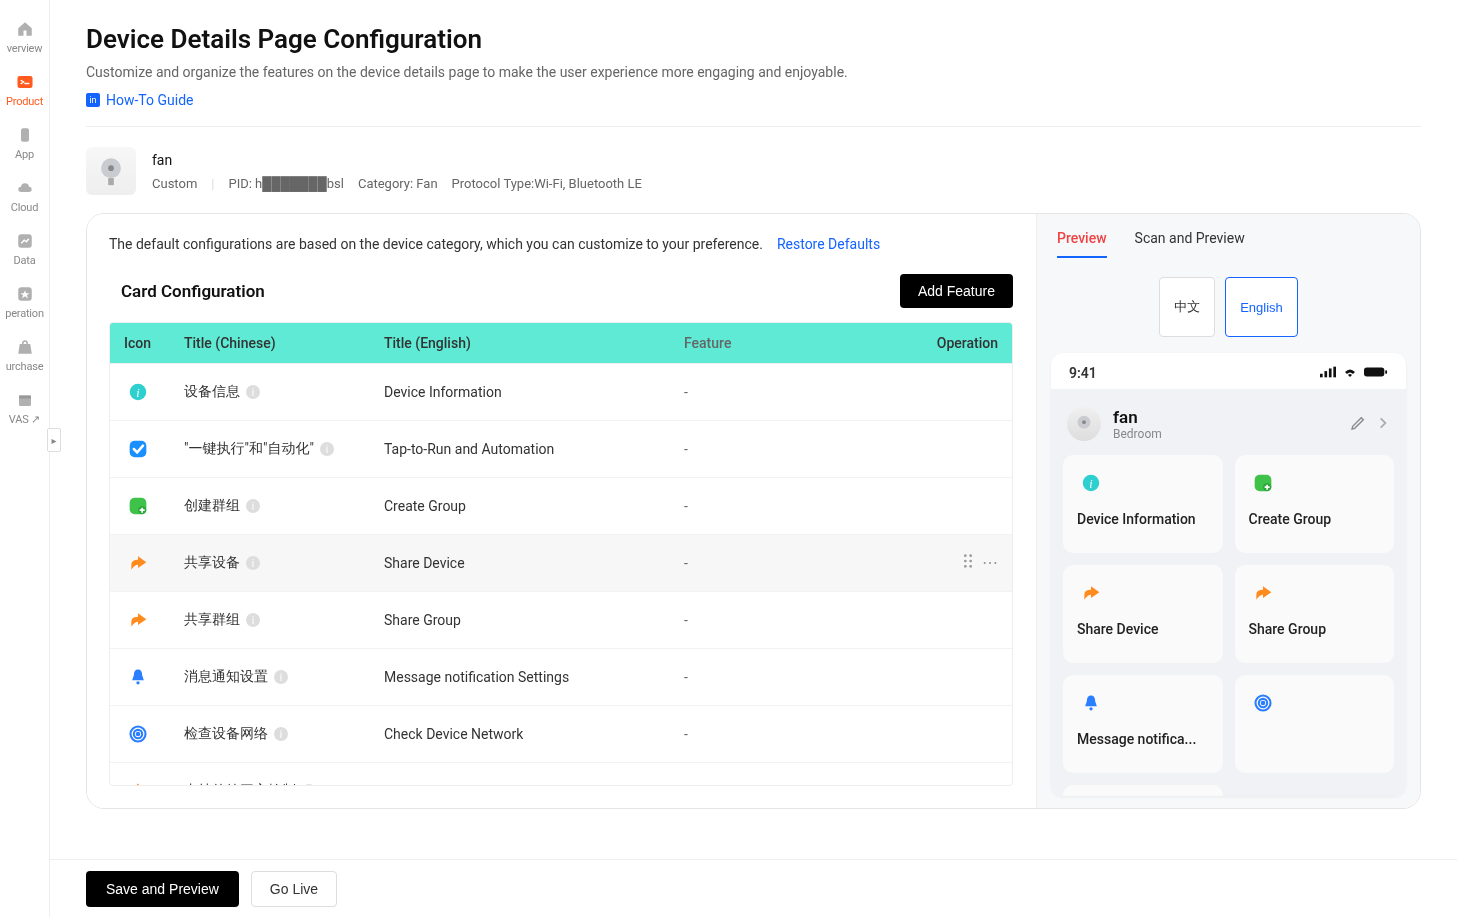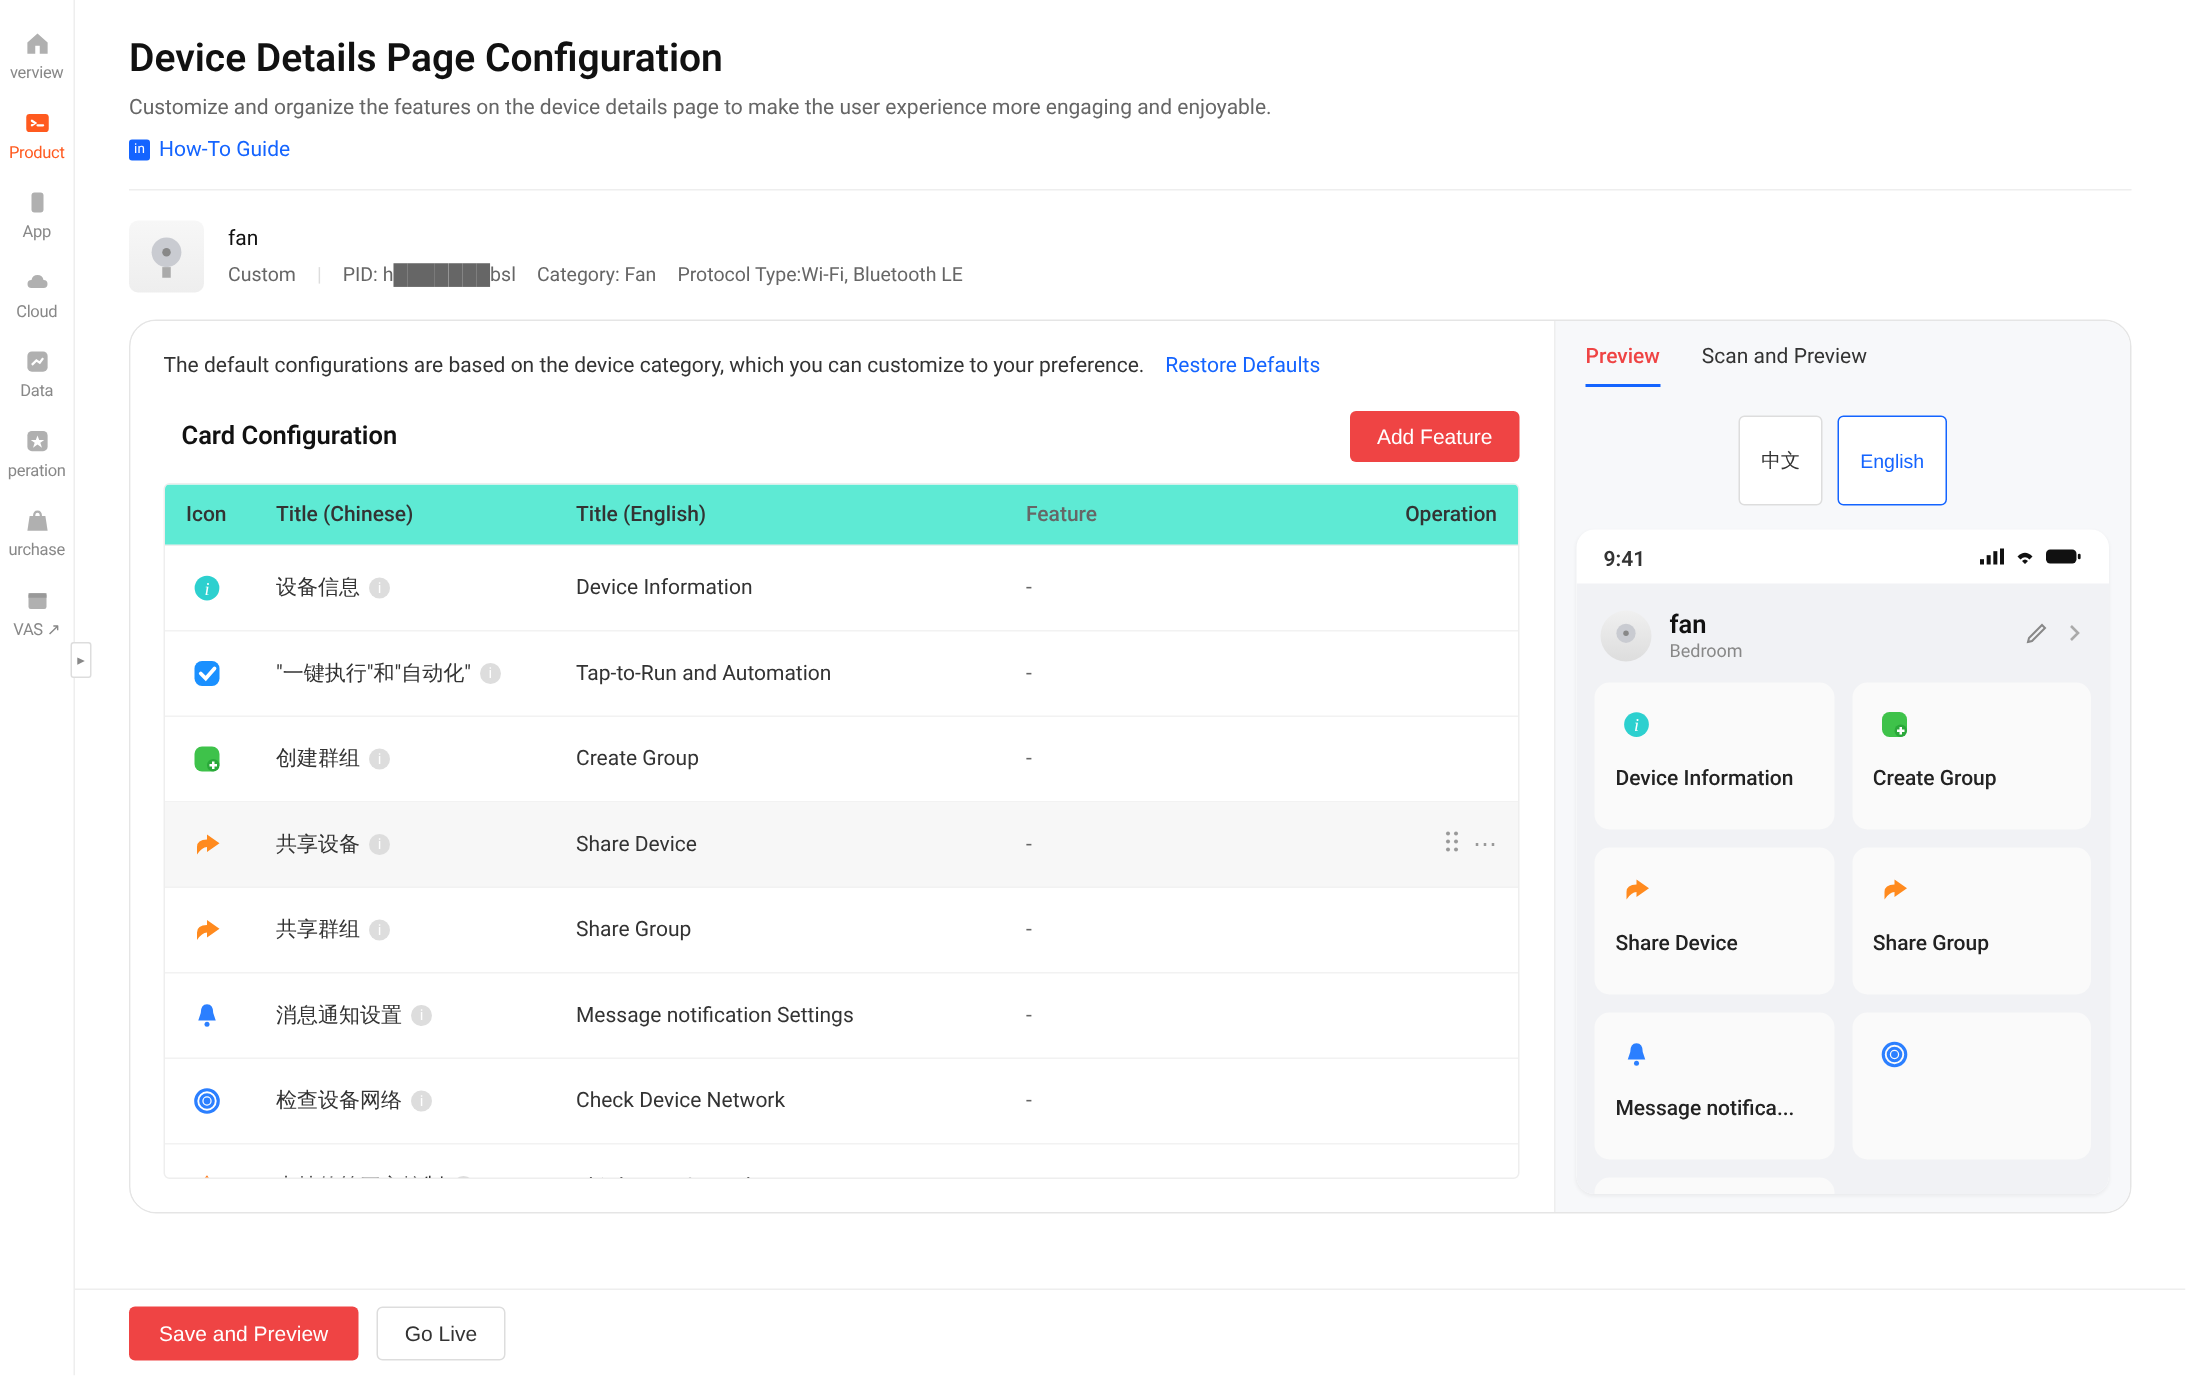--- a/index.html
+++ b/index.html
@@ -97,21 +97,21 @@
   .panel-left { flex: 1; background: #fff; padding: 22px; min-width: 0; display: flex; flex-direction: column; }
   .panel-right { width: 384px; background: #f7f8fa; border-left: 1px solid #eee; padding: 12px 14px; display: flex; flex-direction: column; }
 
   .note-line { display: flex; gap: 14px; align-items: baseline; margin-bottom: 22px; font-size: 14px; }
   .note-text { color: #333; }
   .restore-link { color: #1464ff; cursor: pointer; }
 
   .section-head { display: flex; justify-content: space-between; align-items: center; margin-bottom: 14px; }
   .section-title { font-size: 17px; font-weight: 600; color: #111; margin-left: 12px; }
   .btn-primary {
-    background: #ef4444; color: #fff; border: none; padding: 9px 18px;
+    background: #000000; color: #fff; border: none; padding: 9px 18px;
     border-radius: 4px; font-size: 14px; font-weight: 500; cursor: pointer;
   }
   .btn-primary.big { padding: 10px 20px; }
   .btn-outline {
     background: #fff; color: #333; border: 1px solid #ddd; padding: 9px 18px;
     border-radius: 4px; font-size: 14px; cursor: pointer;
   }
 
   .table { border: 1px solid #eee; border-radius: 4px; flex: 1; overflow: hidden; display: flex; flex-direction: column; }
   .thead { display: flex; background: #5eead4; border-bottom: 1px solid #eee; padding: 12px 14px; font-weight: 500; color: #333; }

